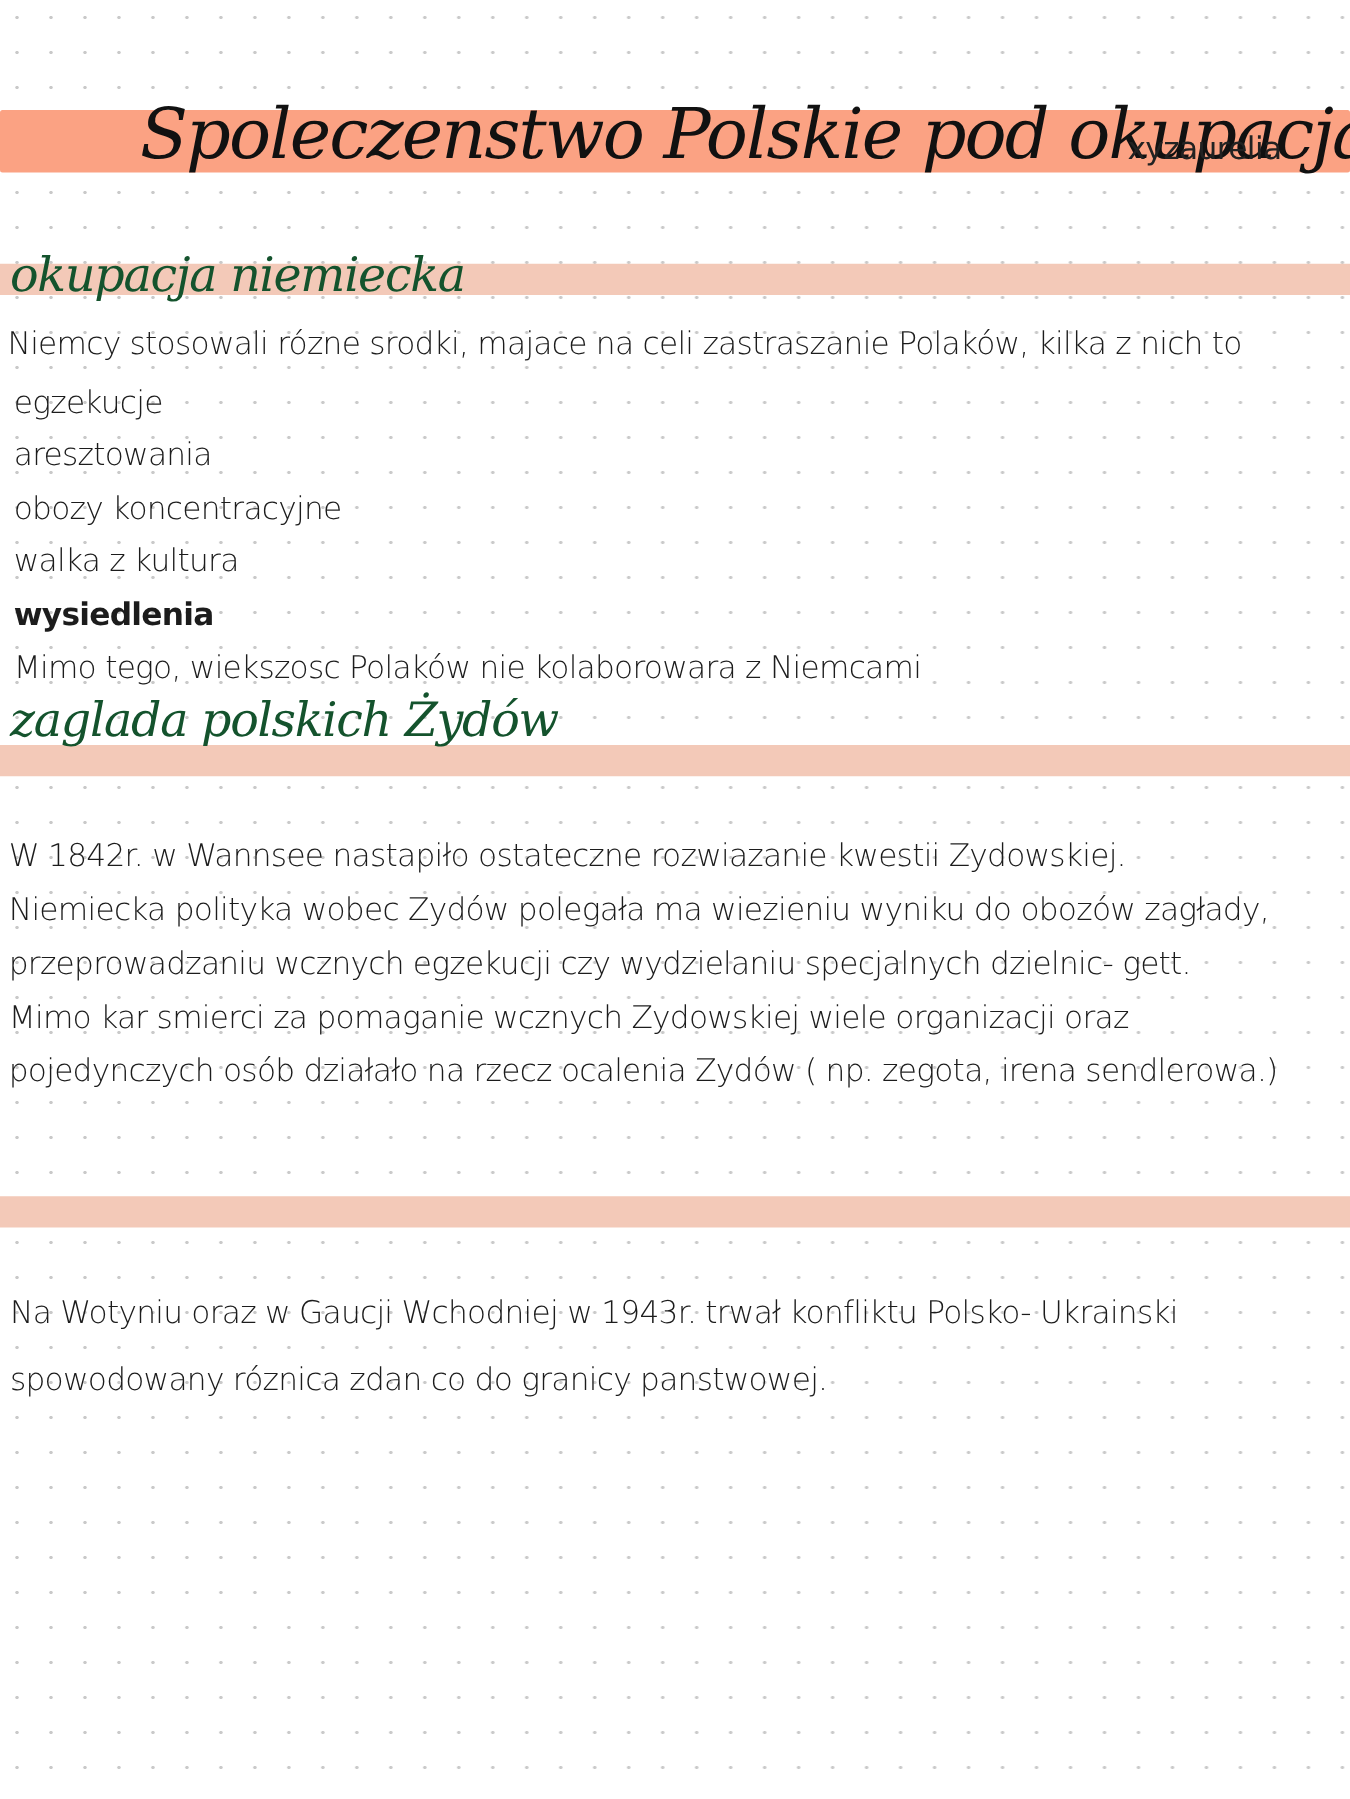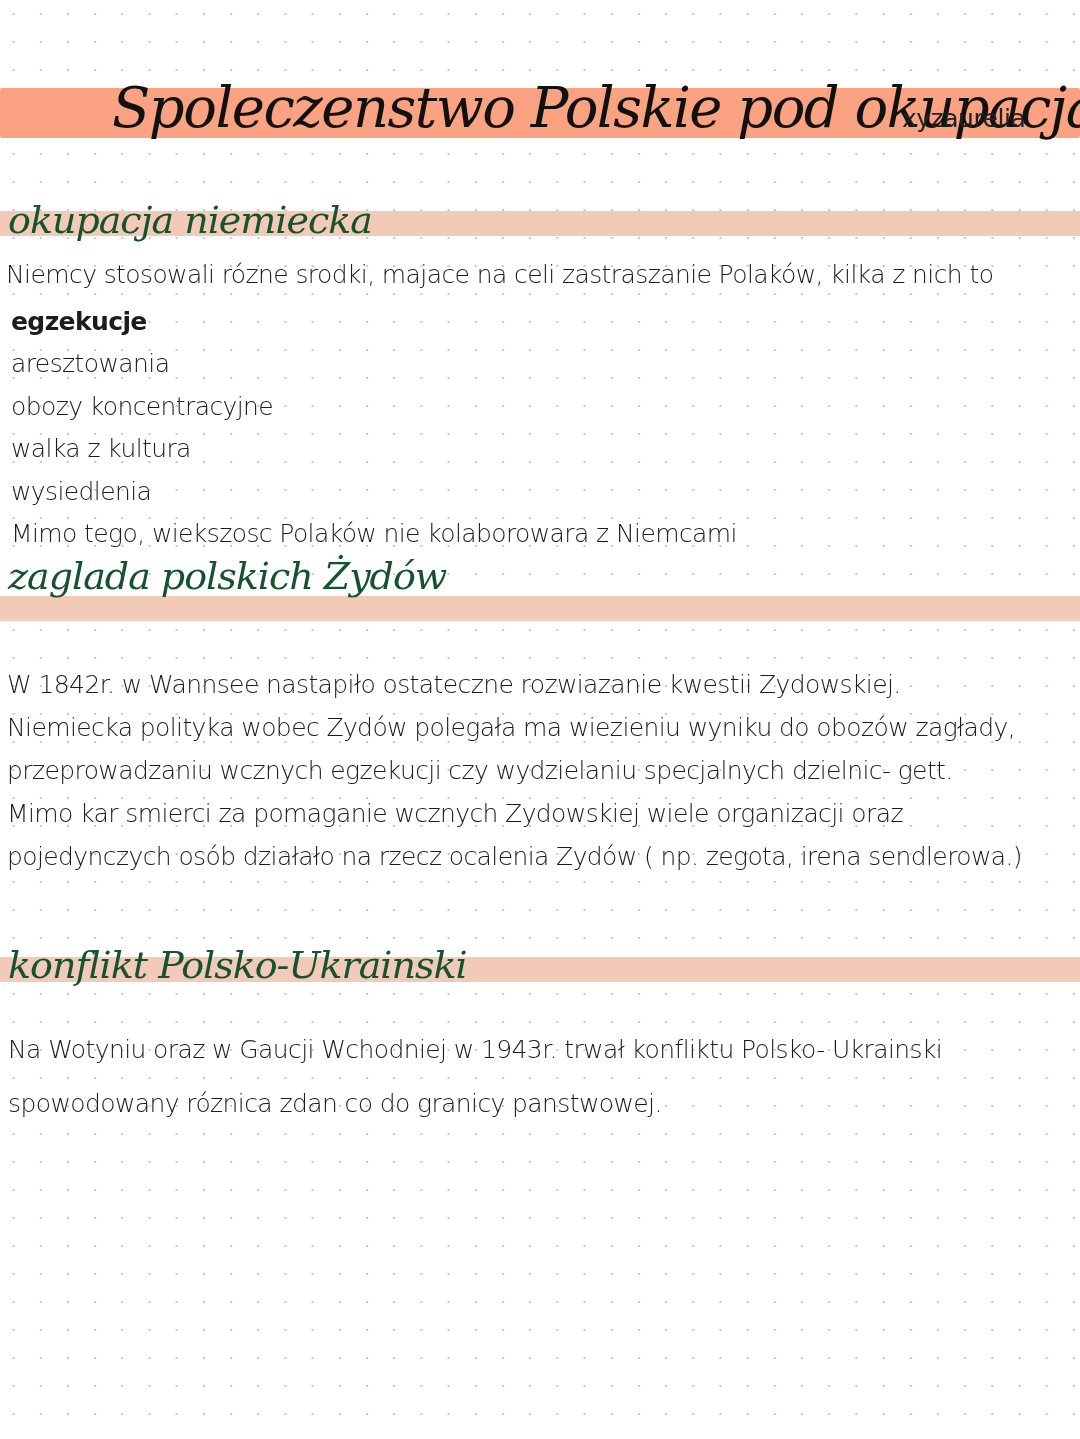--- a/index.html
+++ b/index.html
@@ -88,35 +88,34 @@
 <div class="page">
 
   <div class="title-bar"></div>
   <div class="title-text">Spoleczenstwo Polskie pod okupacja</div>
   <div class="title-author">xyzaurelia</div>
 
   <div class="section-bar" style="top:211px;"></div>
   <div class="section-title" style="top:196px;">okupacja niemiecka</div>
 
   <div class="line" style="left:6px; top:258px;text-align:center;">Niemcy stosowali rózne srodki, majace na celi zastraszanie Polaków, kilka z nich to</div>
-  <div class="line" style="left:11px; top:305px;font-weight:bold;">egzekucje</div>
+  <div class="line" style="left:11px; top:305px;">egzekucje</div>
   <div class="line" style="left:11px; top:347px;">aresztowania</div>
   <div class="line" style="left:11px; top:390px;">obozy koncentracyjne</div>
   <div class="line" style="left:11px; top:432px;">walka z kultura</div>
-  <div class="line" style="left:11px; top:475px;">wysiedlenia</div>
+  <div class="line" style="left:11px; top:475px;font-weight:bold;">wysiedlenia</div>
   <div class="line" style="left:11px; top:517px;">Mimo tego, wiekszosc Polaków nie kolaborowara z Niemcami</div>
 
   <div class="section-bar" style="top:596px;"></div>
   <div class="section-title" style="top:552px;">zaglada polskich Żydów</div>
 
   <div class="line" style="left:7px; top:668px;">W 1842r. w Wannsee nastapiło ostateczne rozwiazanie kwestii Zydowskiej.</div>
   <div class="line" style="left:7px; top:711px;">Niemiecka polityka wobec Zydów polegała ma wiezieniu wyniku do obozów zagłady,</div>
   <div class="line" style="left:7px; top:754px;">przeprowadzaniu wcznych egzekucji czy wydzielaniu specjalnych dzielnic- gett.</div>
   <div class="line" style="left:7px; top:797px;">Mimo kar smierci za pomaganie wcznych Zydowskiej wiele organizacji oraz</div>
   <div class="line" style="left:7px; top:840px;">pojedynczych osób działało na rzecz ocalenia Zydów ( np. zegota, irena sendlerowa.)</div>
 
   <div class="section-bar" style="top:957px;"></div>
-  <div class="section-title" style="top:941px;">konflikt Polsko-Ukrainski</div>
 
   <div class="line" style="left:8px; top:1033px;">Na Wotyniu oraz w Gaucji Wchodniej w 1943r. trwał konfliktu Polsko- Ukrainski</div>
   <div class="line" style="left:8px; top:1076px;margin-top:11px;">spowodowany róznica zdan co do granicy panstwowej.</div>
 
 </div>
 
 </body></html>

